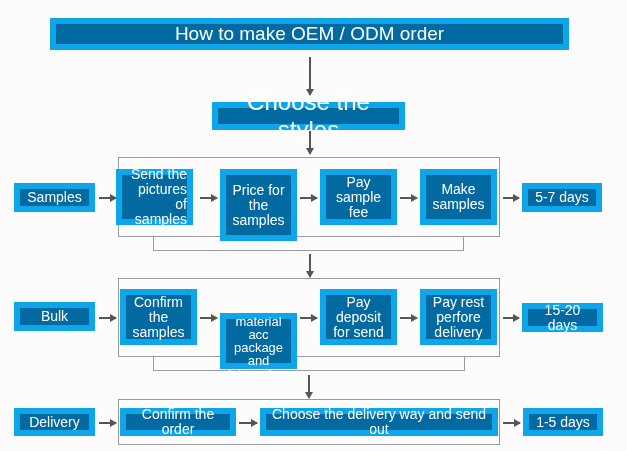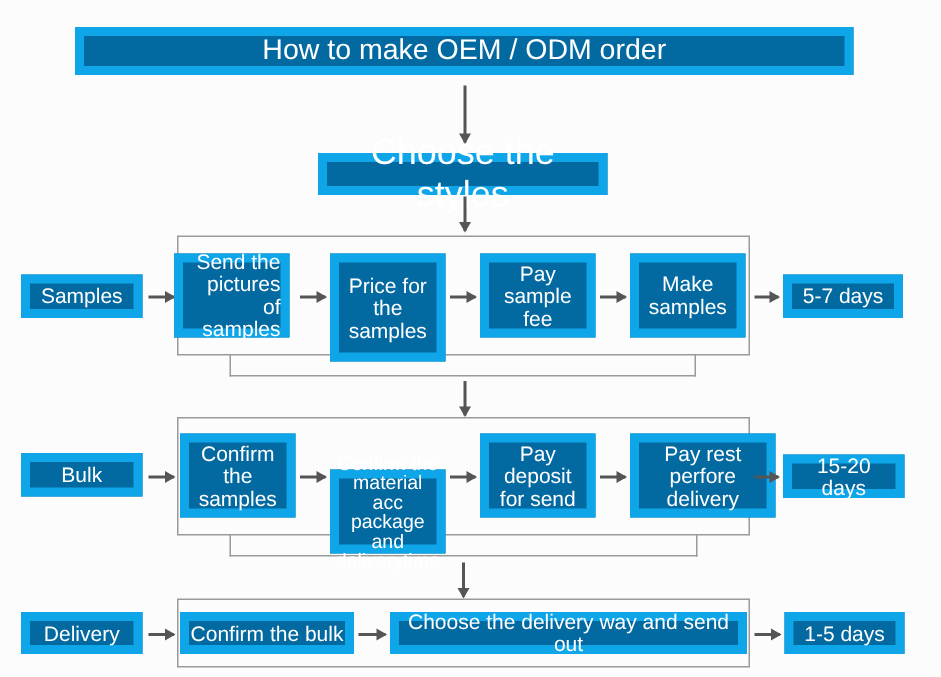--- a/index.html
+++ b/index.html
@@ -59,28 +59,28 @@
 the samples</div>
 <div class="harr" style="left:200px;top:317px;width:17px;"></div>
 <div class="blk t13 ml" style="left:220px;top:289px;width:77px;height:56px;margin-top:24px;">Confirm the
 material acc
 package and
 deliverytime</div>
 <div class="harr" style="left:300px;top:317px;width:17px;"></div>
 <div class="blk t14 ml" style="left:320px;top:289px;width:77px;height:56px;">Pay deposit
 for send</div>
 <div class="harr" style="left:400px;top:317px;width:17px;"></div>
-<div class="blk t14 ml" style="left:420px;top:289px;width:97px;height:56px;">Pay rest
+<div class="blk t14 ml" style="left:420px;top:289px;width:77px;height:56px;">Pay rest
 perfore
 delivery</div>
 <div class="harr" style="left:503px;top:317px;width:16px;"></div>
 <div class="blk t14" style="left:522px;top:303px;width:81px;height:29px;">15-20 days</div>
 
 <div class="vline varr" style="left:308px;top:375px;height:23px;"></div>
 
 <div class="frame" style="left:118px;top:399px;width:382px;height:46px;"></div>
 <div class="blk t14" style="left:14px;top:408px;width:81px;height:28px;">Delivery</div>
 <div class="harr" style="left:99px;top:422px;width:17px;"></div>
-<div class="blk t14" style="left:120px;top:408px;width:116px;height:28px;">Confirm the bulk</div>
+<div class="blk t14" style="left:120px;top:408px;width:116px;height:28px;">Confirm the order</div>
 <div class="harr" style="left:239px;top:422px;width:18px;"></div>
 <div class="blk t14" style="left:260px;top:408px;width:238px;height:28px;">Choose the delivery way and send out</div>
 <div class="harr" style="left:503px;top:422px;width:17px;"></div>
 <div class="blk t14" style="left:523px;top:408px;width:80px;height:28px;">1-5 days</div>
 
 </body></html>

